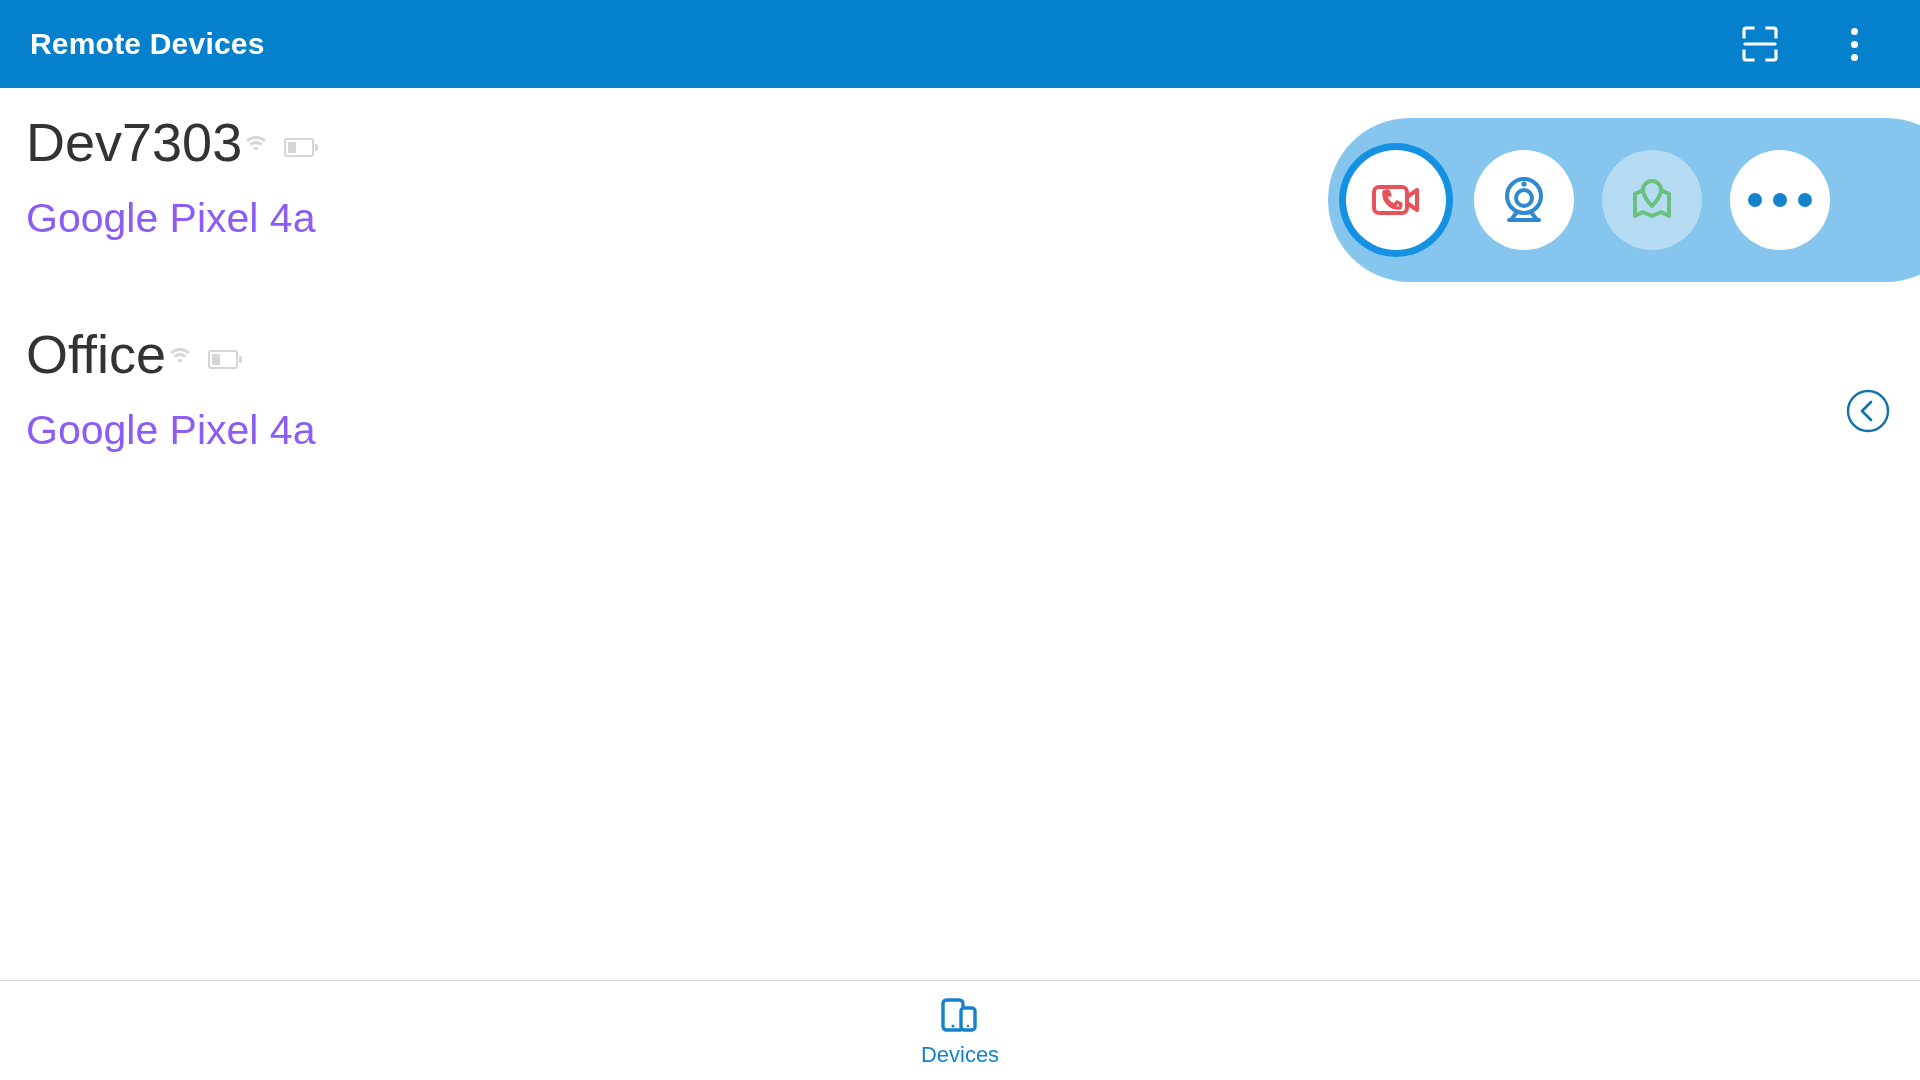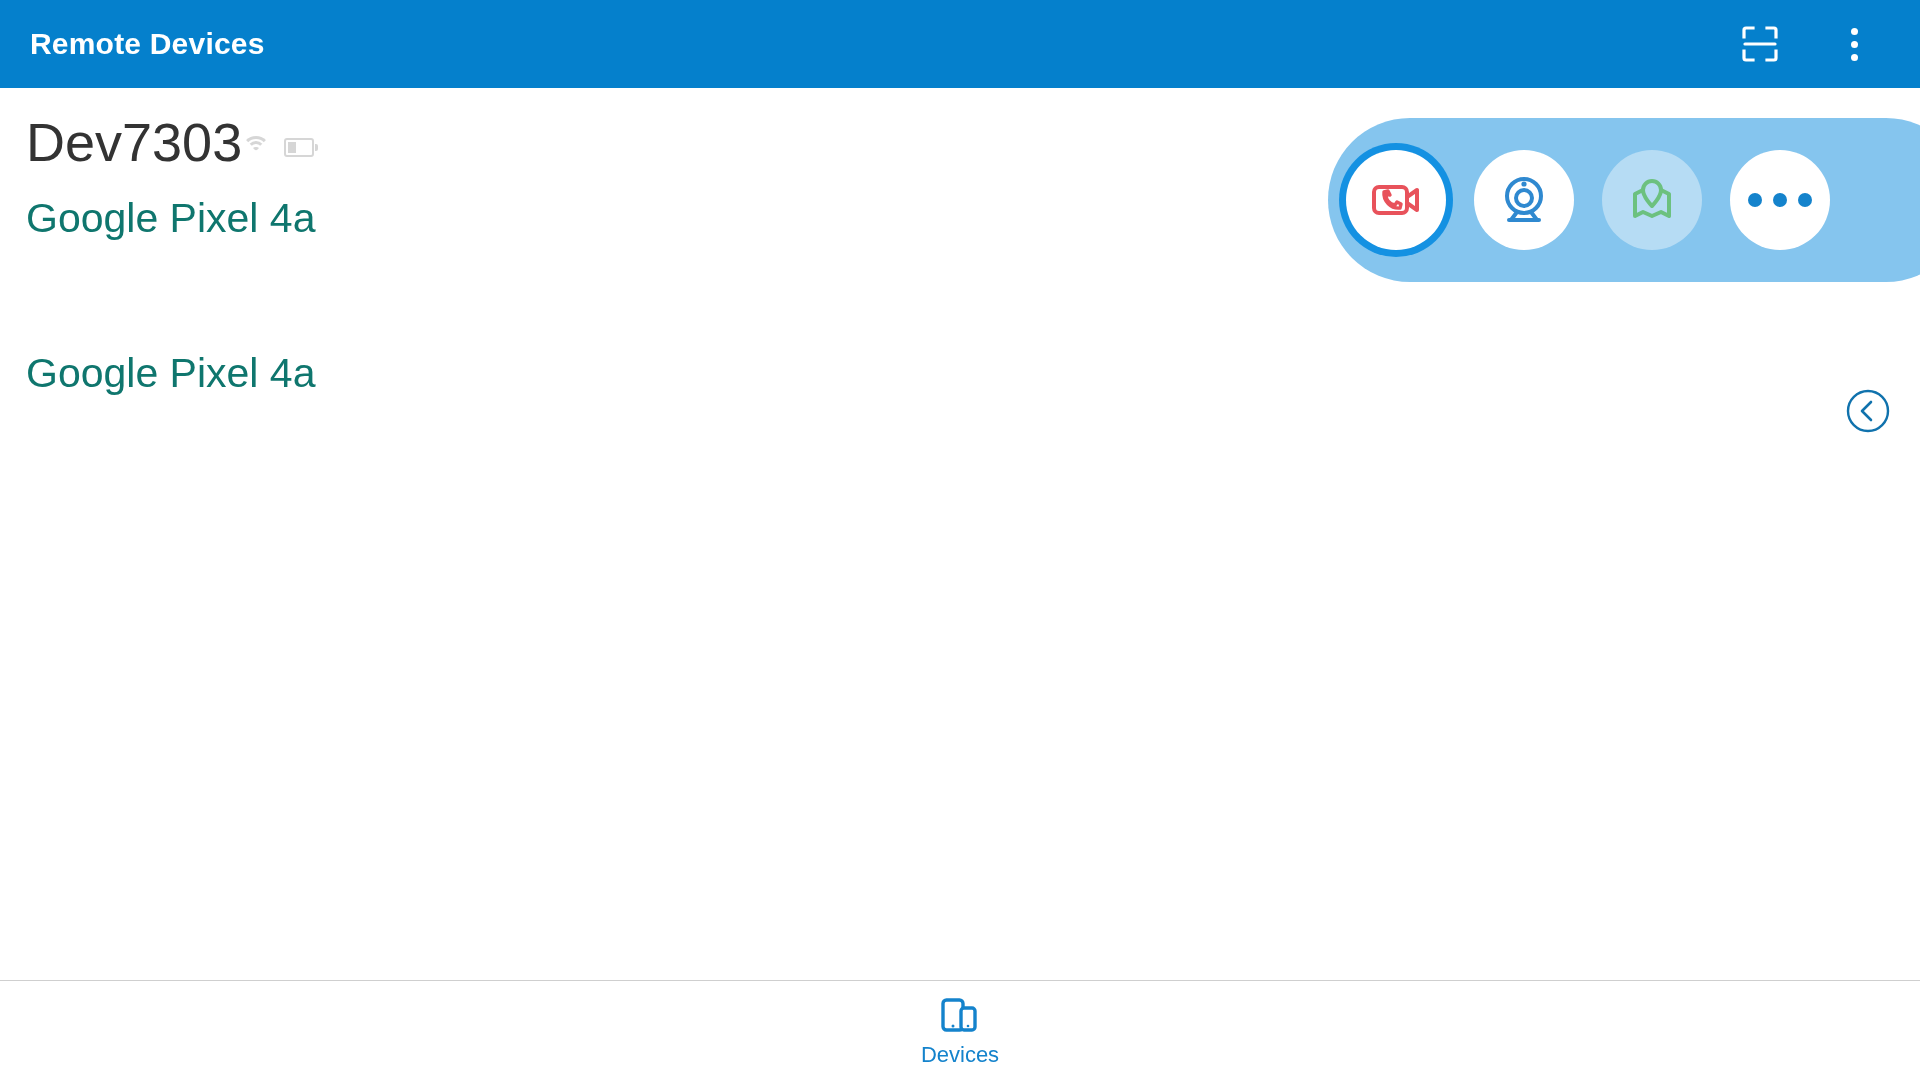--- a/index.html
+++ b/index.html
@@ -59,21 +59,21 @@
   .device-name {
     font-size: 54px;
     color: #333333;
     line-height: 1.05;
     font-weight: 400;
   }
   .status-icons { display: flex; align-items: center; gap: 14px; padding-top: 10px; }
   .device-model {
     margin-top: 24px;
     font-size: 41px;
-    color: #0f766e;
+    color: #8b5cf6;
     font-weight: 400;
   }
 
   
   .wifi-icon { position: relative; width: 28px; height: 22px; }
   .wifi-icon span {
     position: absolute; left: 50%; transform: translateX(-50%);
     border: 3px solid #d6d6d6;
     border-bottom-color: transparent;
     border-left-color: transparent;
@@ -190,20 +190,35 @@
             <div class="body"></div>
               <div class="fill"></div>
               <div class="cap"></div>
           </div>
         </div>
       </div>
       <div class="device-model">Google Pixel 4a</div>
     </div>
 
     <div class="device-row">
+      <div class="device-name-line">
+        <div class="device-name">Office</div>
+        <div class="status-icons">
+          <div class="wifi-icon">
+            <span class="w1"></span>
+              <span class="w2"></span>
+              <span class="w3"></span>
+          </div>
+          <div class="battery-icon">
+            <div class="body"></div>
+              <div class="fill"></div>
+              <div class="cap"></div>
+          </div>
+        </div>
+      </div>
       <div class="device-model">Google Pixel 4a</div>
     </div>
 
   </div>
 
   <div class="action-pill">
 
     <div class="action-btn selected">
       <svg width="58" height="58" viewBox="0 0 58 58">
         <rect x="7" y="16" width="33" height="26" rx="5" fill="none" stroke="#e8525b" stroke-width="4"></rect>

